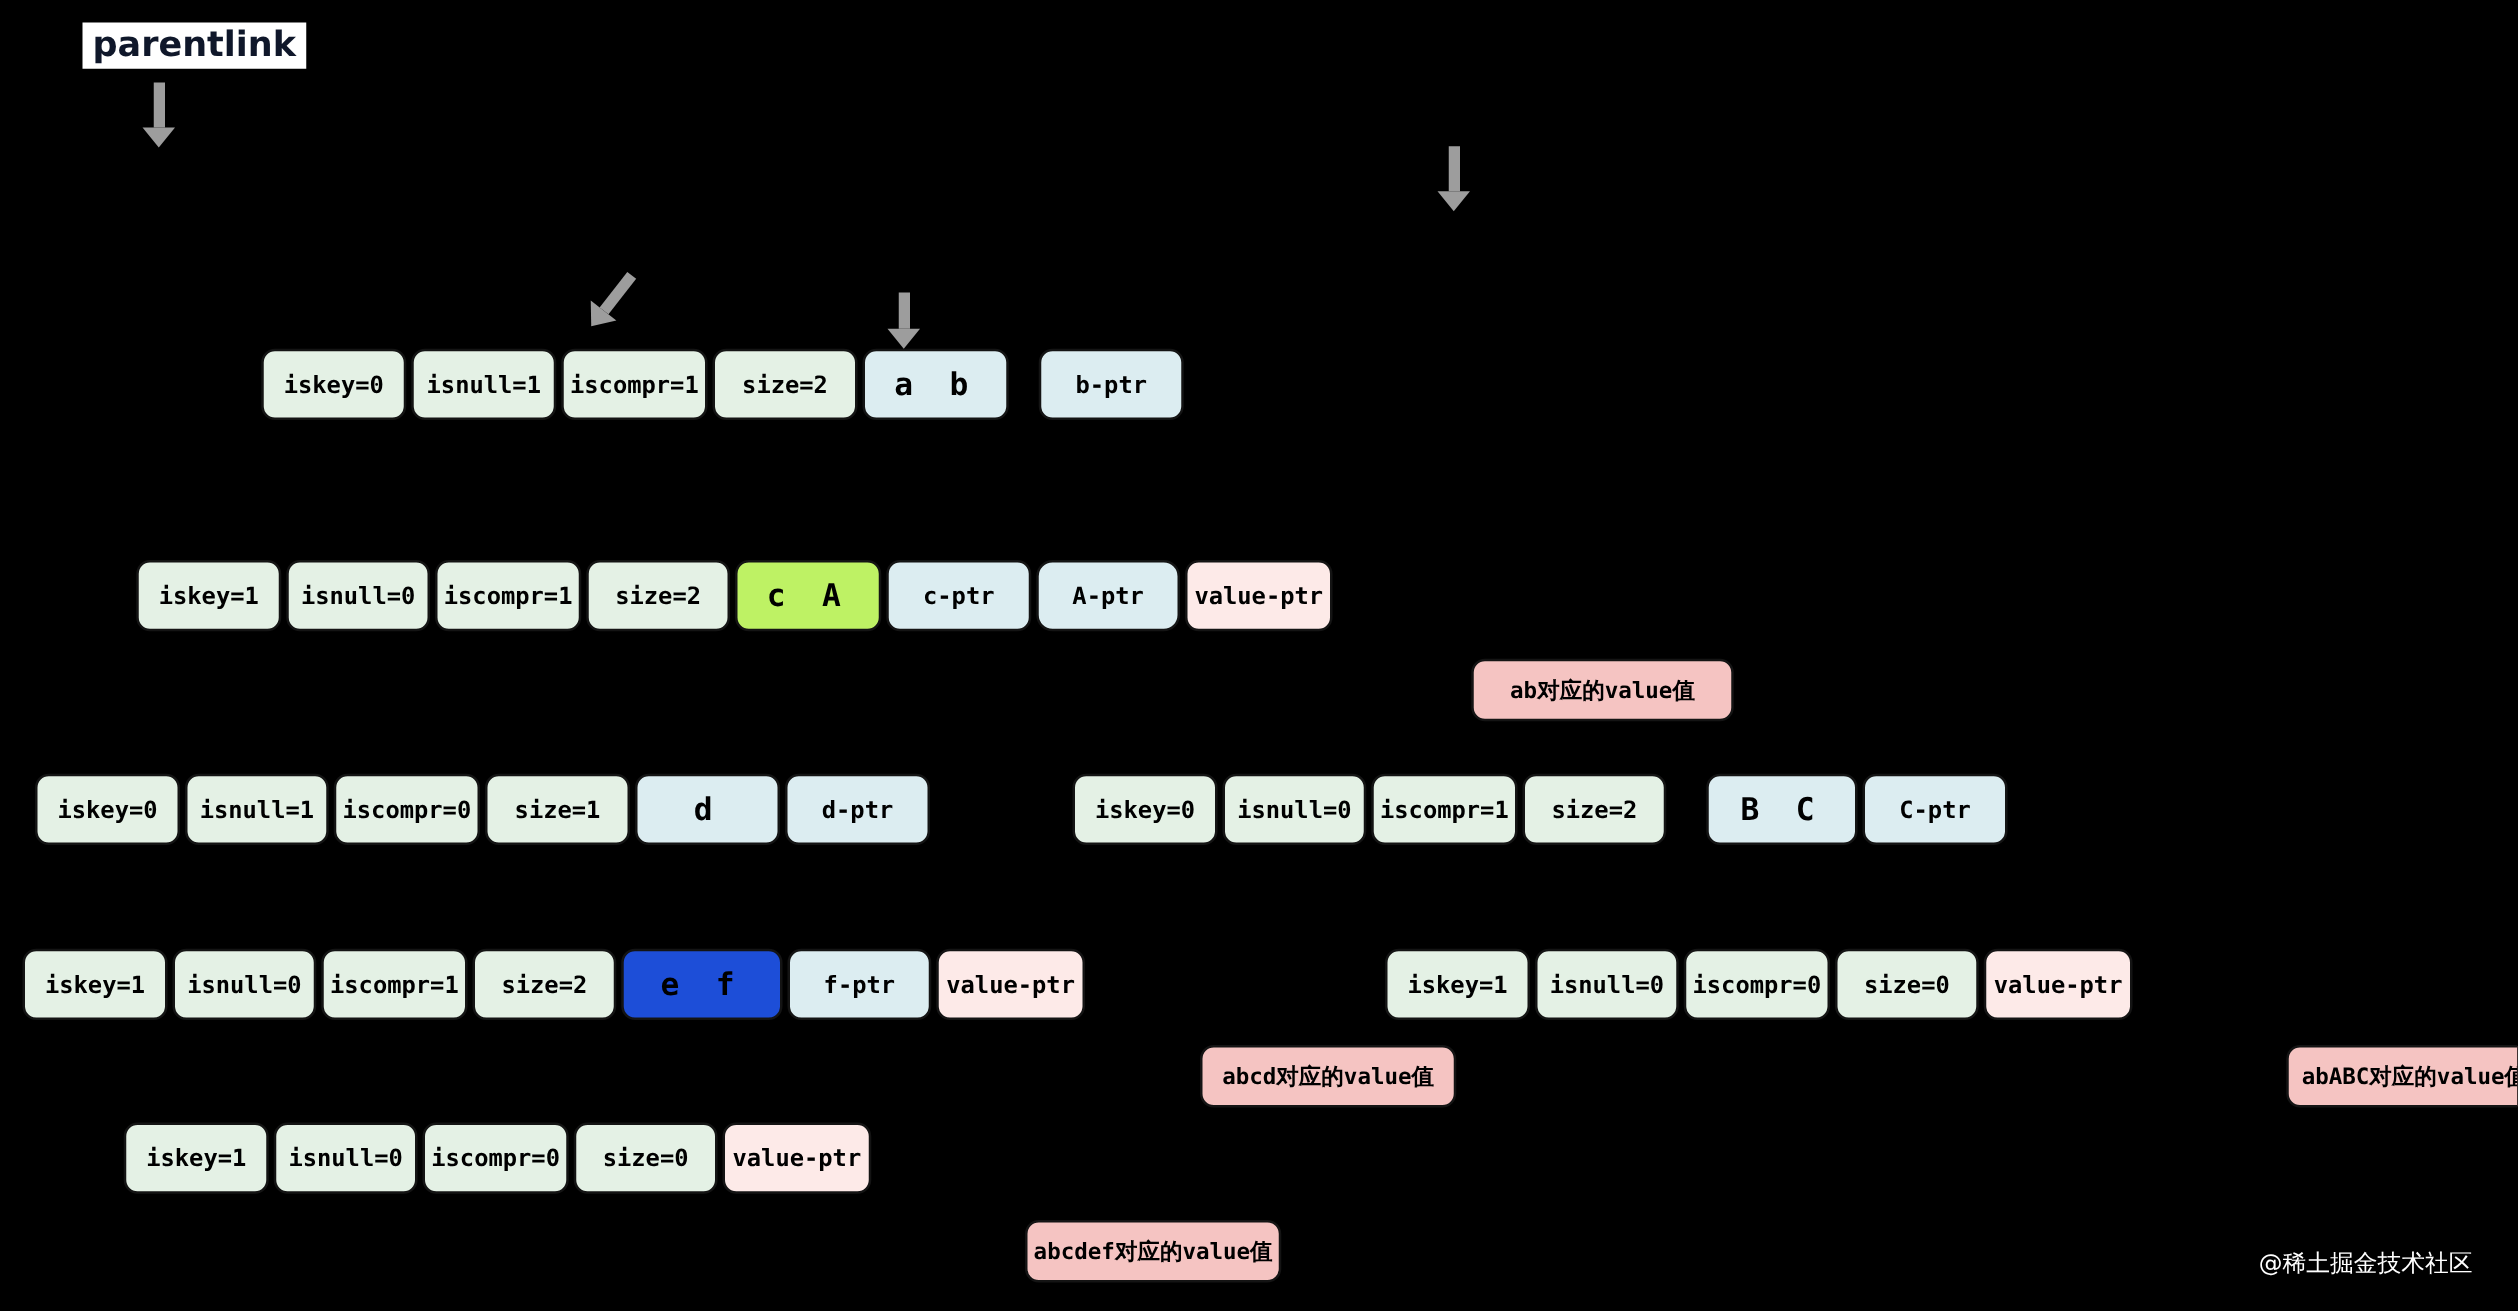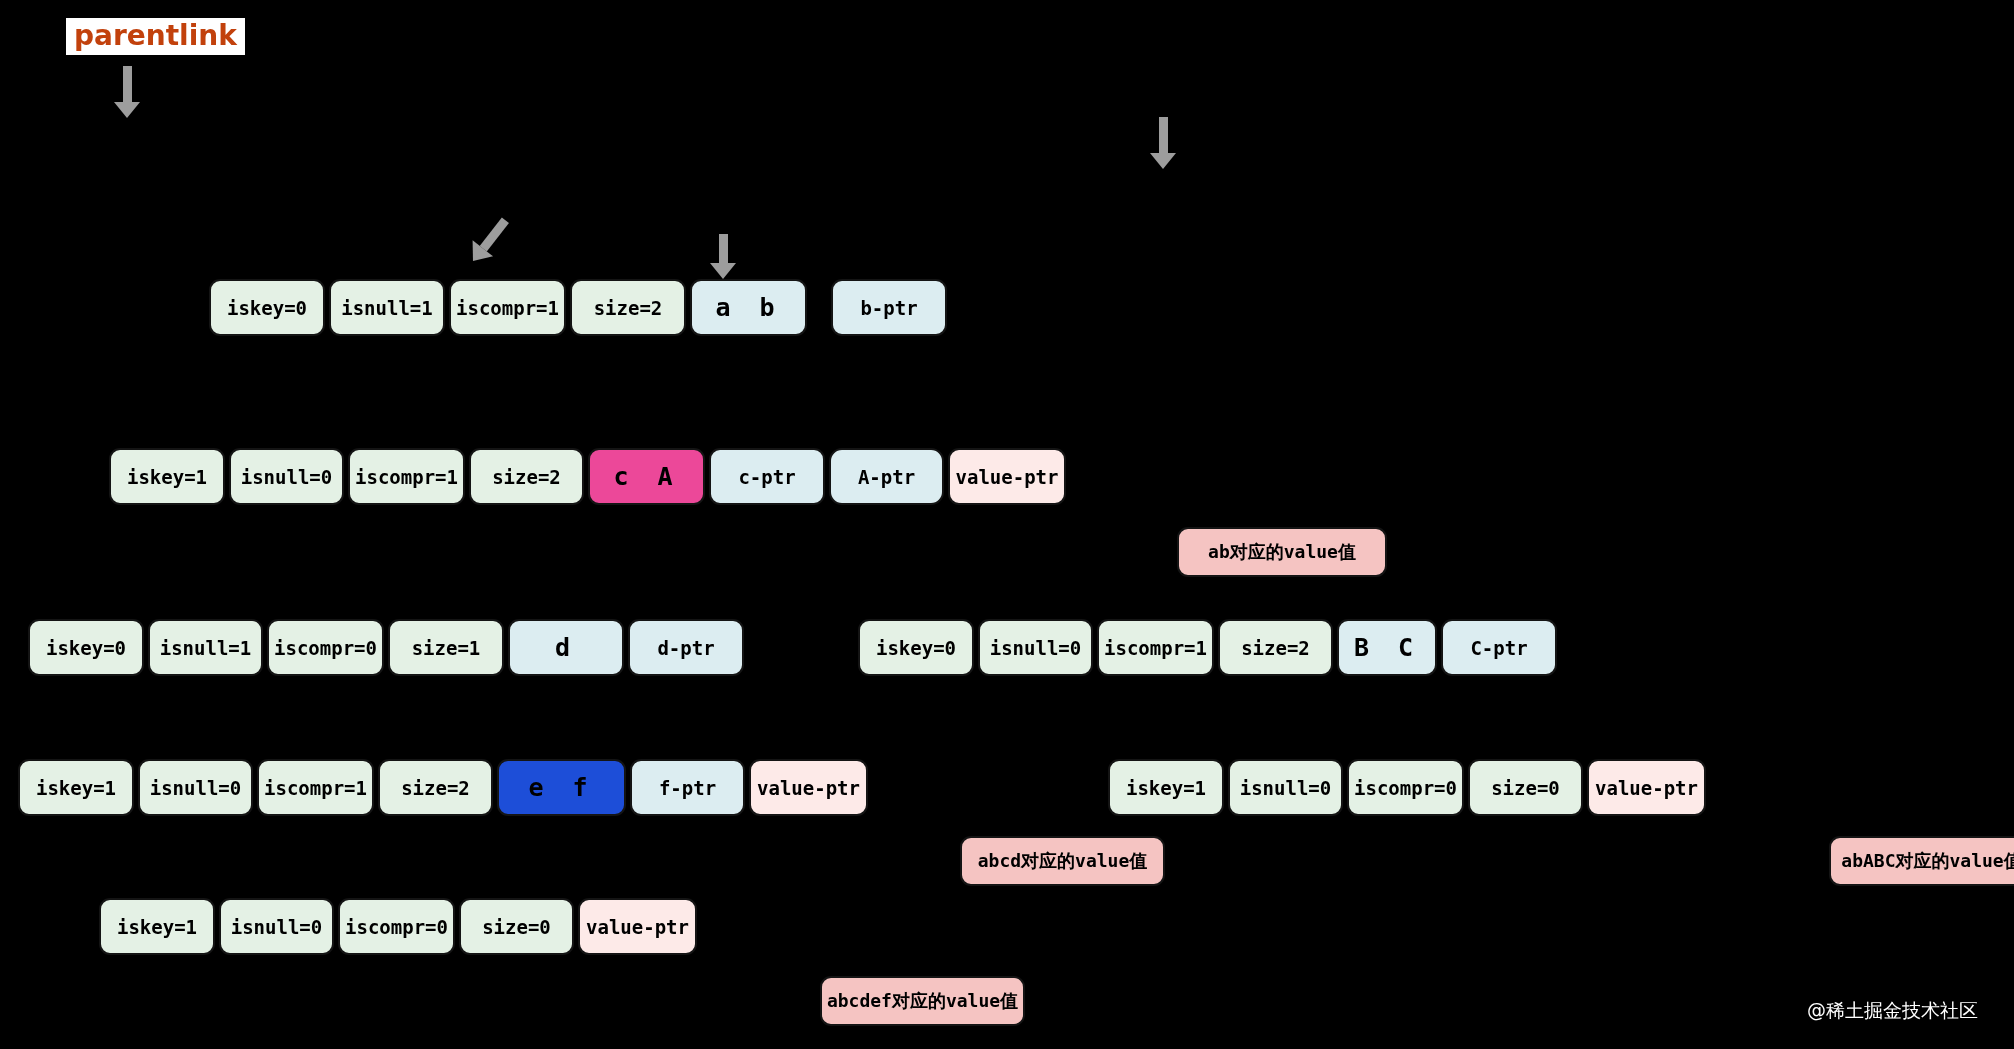--- a/index.html
+++ b/index.html
@@ -2,21 +2,21 @@
 <html style="--canvas-bg: #000000; --flag-green: #e4f1e5; --char-blue: #dcedf1; --ptr-pink: #fdeae8; --value-pink: #f5c4c2; --arrow-gray: #9d9d9d; --border-dark: #141414; --title-bg: #ffffff;"><head>
 <meta charset="utf-8">
 <style>
   html,body{margin:0;padding:0;background:#000;}
   #canvas{
     position:relative;width:2014px;height:1049px;background:var(--canvas-bg,#000);
     overflow:hidden;font-family:"DejaVu Sans Mono","DejaVu Sans",monospace;
   }
   .title{
     position:absolute;left:66px;top:18px;display:inline-block;
-    background:var(--title-bg,#fff);color:#c2410c;font-weight:bold;font-size:28px;
+    background:var(--title-bg,#fff);color:#0f172a;font-weight:bold;font-size:28px;
     padding:3px 8px;line-height:1.1;font-family:"DejaVu Sans",sans-serif;
   }
   .watermark{
     position:absolute;right:36px;top:998px;color:#fff;font-size:19px;
     font-family:"DejaVu Sans",sans-serif;
   }
   .row{position:absolute;display:flex;gap:4px;}
   .cell{
     flex:none;height:57px;box-sizing:border-box;
     border:2px solid var(--border-dark,#141414);border-radius:11px;
@@ -51,39 +51,39 @@
       <div class="cell" style="width: 117px; background: rgb(228, 241, 229);">iscompr=1</div>
       <div class="cell" style="width: 116px; background: rgb(228, 241, 229);">size=2</div>
       <div class="cell big" style="width: 117px; background: rgb(220, 237, 241);">a b</div>
       <div class="cell" style="width: 116px; background: rgb(220, 237, 241); margin-left: 20px;">b-ptr</div>
     </div>
     <div class="row" style="left: 109px; top: 448px;">
       <div class="cell" style="width: 116px; background: rgb(228, 241, 229);">iskey=1</div>
       <div class="cell" style="width: 115px; background: rgb(228, 241, 229);">isnull=0</div>
       <div class="cell" style="width: 117px; background: rgb(228, 241, 229);">iscompr=1</div>
       <div class="cell" style="width: 115px; background: rgb(228, 241, 229);">size=2</div>
-      <div class="cell big" style="width: 117px; background: #ec4899;">c A</div>
+      <div class="cell big" style="width: 117px; background: #bef264;">c A</div>
       <div class="cell" style="width: 116px; background: rgb(220, 237, 241);">c-ptr</div>
       <div class="cell" style="width: 115px; background: rgb(220, 237, 241); border-radius: 13px;">A-ptr</div>
       <div class="cell" style="width: 118px; background: rgb(253, 234, 232);">value-ptr</div>
     </div>
     <div class="row" style="left: 28px; top: 619px;">
       <div class="cell" style="width: 116px; background: rgb(228, 241, 229);">iskey=0</div>
       <div class="cell" style="width: 115px; background: rgb(228, 241, 229);">isnull=1</div>
       <div class="cell" style="width: 117px; background: rgb(228, 241, 229);">iscompr=0</div>
       <div class="cell" style="width: 116px; background: rgb(228, 241, 229);">size=1</div>
       <div class="cell big" style="width: 116px; background: rgb(220, 237, 241);">d</div>
       <div class="cell" style="width: 116px; background: rgb(220, 237, 241);">d-ptr</div>
     </div>
     <div class="row" style="left: 858px; top: 619px;">
       <div class="cell" style="width: 116px; background: rgb(228, 241, 229);">iskey=0</div>
       <div class="cell" style="width: 115px; background: rgb(228, 241, 229);">isnull=0</div>
       <div class="cell" style="width: 117px; background: rgb(228, 241, 229);">iscompr=1</div>
       <div class="cell" style="width: 115px; background: rgb(228, 241, 229);">size=2</div>
-      <div class="cell big" style="width: 100px; background: rgb(220, 237, 241);">B C</div>
+      <div class="cell big" style="width: 121px; background: rgb(220, 237, 241); margin-left: 28px;">B C</div>
       <div class="cell" style="width: 116px; background: rgb(220, 237, 241);">C-ptr</div>
     </div>
     <div class="row" style="left: 18px; top: 759px;">
       <div class="cell" style="width: 116px; background: rgb(228, 241, 229);">iskey=1</div>
       <div class="cell" style="width: 115px; background: rgb(228, 241, 229);">isnull=0</div>
       <div class="cell" style="width: 117px; background: rgb(228, 241, 229);">iscompr=1</div>
       <div class="cell" style="width: 115px; background: rgb(228, 241, 229);">size=2</div>
       <div class="cell big" style="width: 129px; background: #1d4ed8;">e f</div>
       <div class="cell" style="width: 115px; background: rgb(220, 237, 241);">f-ptr</div>
       <div class="cell" style="width: 119px; background: rgb(253, 234, 232);">value-ptr</div>

